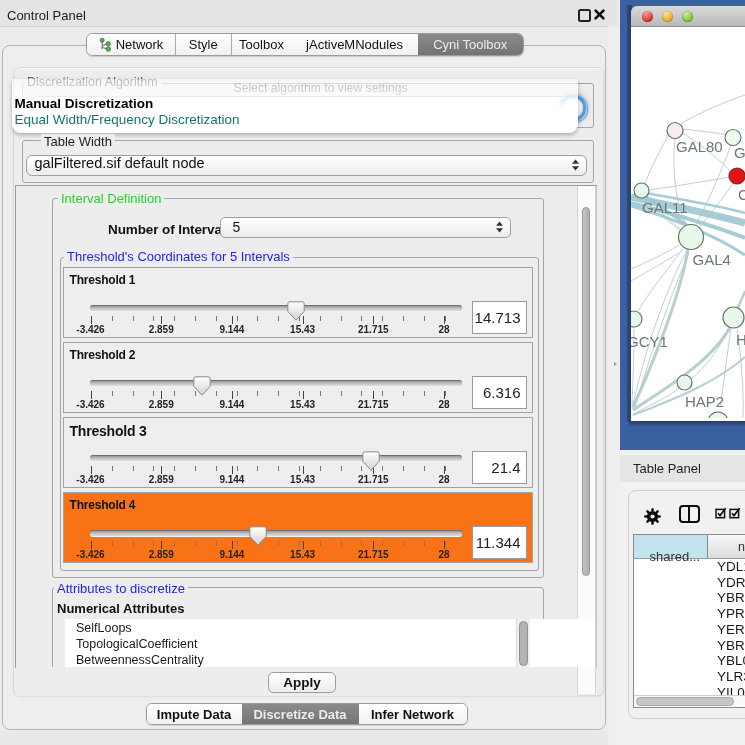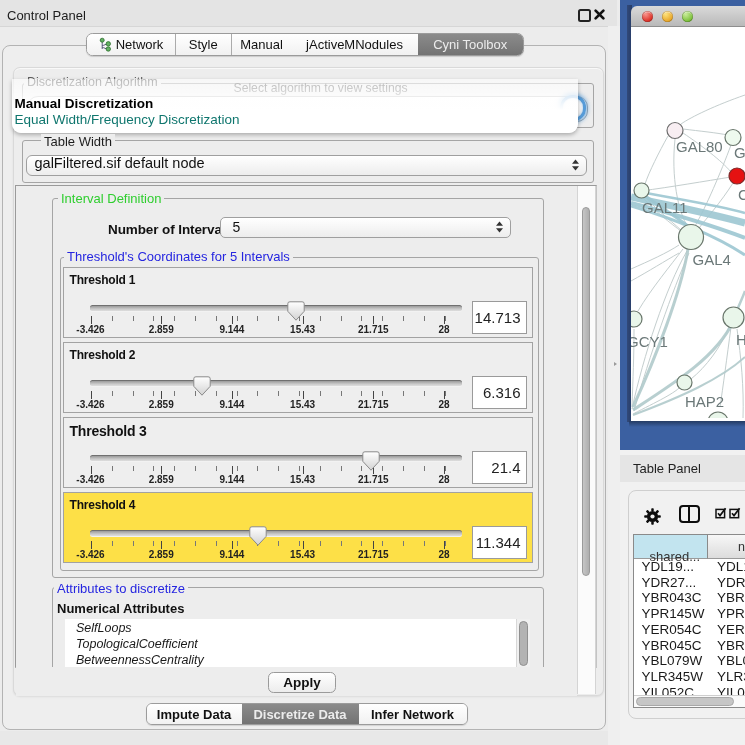--- a/index.html
+++ b/index.html
@@ -34,21 +34,21 @@
 <div class="abs" style="left:86px;top:32.5px;width:436px;height:21.5px;border:1px solid #9b9b9b;border-radius:6.5px;overflow:hidden;display:flex;box-shadow:0 1px 1px rgba(0,0,0,0.15);">
   <div class="seg" style="width:89px;border-right:1px solid #ababab;">
     <svg width="13" height="15" viewBox="0 0 13 15" style="margin-right:4px;">
         <path d="M3.2 4.5 V12 M3.2 8.5 C5.5 8.5 6.5 7 8.6 7 M3.2 10.5 C5.5 10.5 6.5 12 8.6 12" stroke="#5a5a7a" stroke-width="1" fill="none"></path>
         <circle cx="3.2" cy="3.2" r="2" fill="#63b063" stroke="#2c6e2c" stroke-width="0.8"></circle>
         <circle cx="9.3" cy="6.8" r="2.2" fill="#63b063" stroke="#2c6e2c" stroke-width="0.8"></circle>
         <circle cx="9.3" cy="12" r="2.2" fill="#63b063" stroke="#2c6e2c" stroke-width="0.8"></circle>
       </svg>
     Network</div>
   <div class="seg" style="width:55.5px;border-right:1px solid #ababab;">Style</div>
-  <div class="seg" style="width:60px;">Manual</div>
+  <div class="seg" style="width:60px;">Toolbox</div>
   <div class="seg" style="width:126px;">jActiveMNodules</div>
   <div class="seg dark" style="width:105.5px;">Cyni Toolbox</div>
 </div>
 
 <div class="gborder" style="left:22px;top:83px;width:570px;height:43px;"></div>
 <div class="abs" style="left:24px;top:75px;font-size:12.5px;color:#5e5e5e;background:#ededed;padding:0 3px;">Discretization Algorithm</div>
 <div class="combo" style="left:27px;top:96px;width:559px;height:24px;"></div>
 <div class="abs" style="left:560px;top:95px;width:26px;height:26px;border:3px solid #569bd8;border-radius:12px;box-shadow:0 0 4px 1.5px rgba(86,155,216,0.75), inset 0 0 3px rgba(86,155,216,0.6);box-sizing:border-box;"></div>
 <div class="abs" style="left:233.5px;top:81px;font-size:12.2px;color:#555555;">Select algorithm to view settings</div>
 
@@ -161,21 +161,21 @@
         <defs>
           <linearGradient id="tg2" x1="0" y1="0" x2="0" y2="1">
             <stop offset="0" stop-color="#ffffff"></stop>
             <stop offset="1" stop-color="#d2d2d2"></stop>
           </linearGradient>
         </defs>
         <path d="M3,0.8 H15 A2,2 0 0 1 17.2,2.8 V10.3 L9,19.2 L0.8,10.3 V2.8 A2,2 0 0 1 3,0.8 Z" fill="url(#tg2)" stroke="#8a8a8a"></path>
       </svg>
       <div style="position:absolute;left:407.5px;top:32.5px;width:55.5px;height:33px;background:#fff;border:1.5px solid #9a9a9a;box-sizing:border-box;display:flex;align-items:center;justify-content:flex-end;padding-right:5.5px;font-size:15px;color:#222;">21.4</div>
     </div>
-    <div class="abs" style="left:63px;top:492px;width:470px;height:70.5px;border:1px solid #a2a2a2;background:#fde047;box-sizing:border-box;">
+    <div class="abs" style="left:63px;top:492px;width:470px;height:70.5px;border:1px solid #a2a2a2;background:#f97316;box-sizing:border-box;">
       <div style="position:absolute;left:5.5px;top:5px;font-size:12px;font-weight:700;letter-spacing:-0.2px;color:#111;">Threshold 4</div>
       <div style="position:absolute;left:25.5px;top:37.3px;width:372px;height:5px;border-radius:2.5px;background:linear-gradient(#9a9a9a,#c9c9c9 60%,#dedede);border-top:1px solid #707070;border-bottom:1px solid #f2f2f2;"></div>
       <div style="position:absolute;left:26.5px;top:48px;width:370px;height:4.5px;background:repeating-linear-gradient(90deg,#777 0 1px,transparent 1px 20.8px);"></div>
       <div style="position:absolute;left:26.5px;top:48px;width:1px;height:7.5px;background:#444;"></div>
       <div style="position:absolute;left:97.19999999999999px;top:48px;width:1px;height:7.5px;background:#444;"></div>
       <div style="position:absolute;left:167.9px;top:48px;width:1px;height:7.5px;background:#444;"></div>
       <div style="position:absolute;left:238.60000000000002px;top:48px;width:1px;height:7.5px;background:#444;"></div>
       <div style="position:absolute;left:309.3px;top:48px;width:1px;height:7.5px;background:#444;"></div>
       <div style="position:absolute;left:380px;top:48px;width:1px;height:7.5px;background:#444;"></div>
       <span class="ticklabel" style="left:26.5px;top:56px;">-3.426</span>
@@ -193,21 +193,21 @@
         </defs>
         <path d="M3,0.8 H15 A2,2 0 0 1 17.2,2.8 V10.3 L9,19.2 L0.8,10.3 V2.8 A2,2 0 0 1 3,0.8 Z" fill="url(#tg3)" stroke="#8a8a8a"></path>
       </svg>
       <div style="position:absolute;left:407.5px;top:32.5px;width:55.5px;height:33px;background:#fff;border:1.5px solid #9a9a9a;box-sizing:border-box;display:flex;align-items:center;justify-content:flex-end;padding-right:5.5px;font-size:15px;color:#222;">11.344</div>
     </div>
   </div>
 
 <div class="gborder" style="left:52px;top:587px;width:490px;height:100px;"></div>
 <div class="grouptitle" style="left:54px;top:581px;color:#2525e0;">Attributes to discretize</div>
 <div class="abs" style="left:57px;top:600.5px;font-size:13px;font-weight:700;color:#111;">Numerical Attributes</div>
-<div class="abs" style="left:65px;top:619px;width:451px;height:48px;background:#ffffff;overflow:hidden;font-style:italic;">
+<div class="abs" style="left:65px;top:619px;width:530px;height:48px;background:#ffffff;overflow:hidden;">
   <div style="font-size:12.5px;color:#1a1a1a;padding:2px 0 0 11px;line-height:15.8px;">SelfLoops<br>TopologicalCoefficient<br>BetweennessCentrality</div>
 </div>
 <div class="abs" style="left:516px;top:619px;width:14px;height:48px;background:#f0f0f0;border-left:1px solid #d8d8d8;box-sizing:border-box;"></div>
 <div class="abs" style="left:518.5px;top:620.5px;width:9px;height:45px;background:#b3b3b3;border:1px solid #909090;border-radius:5px;box-sizing:border-box;"></div>
 
 <div class="abs" style="left:16px;top:667px;width:561px;height:29px;background:#ededed;"></div>
 <div class="abs" style="left:577px;top:668px;width:19px;height:26px;background:#fbfbfb;border-left:1px solid #d4d4d4;border-right:1px solid #d4d4d4;box-sizing:border-box;"></div>
 
 <div class="abs" style="left:268px;top:672px;width:68px;height:21px;border:1px solid #9a9a9a;border-radius:5.5px;background:linear-gradient(#ffffff,#ececec);display:flex;align-items:center;justify-content:center;font-size:13.5px;font-weight:700;color:#111;box-sizing:border-box;">Apply</div>
 
@@ -323,17 +323,16 @@
 <svg class="abs" style="left:728.5px;top:506px;" width="12" height="13">
     <rect x="1" y="3.4" width="8.6" height="8.3" fill="none" stroke="#111" stroke-width="1.5"></rect>
     <path d="M3,7.3 L5,9.6 L10.6,2.2" stroke="#111" stroke-width="1.7" fill="none"></path>
   </svg>
 
 <div class="abs" style="left:632.5px;top:533.5px;width:113px;height:174px;border-top:1px solid #8a8a8a;border-left:1px solid #8a8a8a;border-bottom:1px solid #8a8a8a;background:#fff;box-sizing:border-box;overflow:hidden;">
   <div style="position:absolute;left:0;top:0;width:74.5px;height:24px;background:#c2e4ef;border-right:1px solid #8a8a8a;border-bottom:1px solid #9a9a9a;box-sizing:border-box;display:flex;align-items:center;justify-content:center;padding-left:9px;padding-top:21px;font-size:13px;color:#333;">shared...</div>
   <div style="position:absolute;left:74.5px;top:0;width:40px;height:24px;background:linear-gradient(#f7f7f7,#dcdcdc);border-bottom:1px solid #9a9a9a;box-sizing:border-box;overflow:hidden;">
       <span style="position:absolute;left:30px;top:5px;font-size:12.5px;color:#333;">name</span>
     </div>
-  <div style="position:absolute;left:0;top:24px;width:74.5px;font-size:13.5px;color:#1a1a1a;line-height:15.7px;padding:0.5px 0 0 8px;box-sizing:border-box;">YDL19...<br>YDR27...<br>YBR043C<br>YPR145W<br>YER054C<br>YBR045C<br>YBL079W<br>YLR345W<br>YIL052C</div>
   <div style="position:absolute;left:83.5px;top:24px;font-size:13.5px;color:#1a1a1a;line-height:15.7px;padding-top:0.5px;">YDL1<br>YDR2<br>YBR0<br>YPR1<br>YER0<br>YBR0<br>YBL0<br>YLR3<br>YIL0</div>
   <div style="position:absolute;left:0;top:160px;width:113px;height:13.5px;background:#fafafa;border-top:1px solid #cfcfcf;box-sizing:border-box;"></div>
   <div style="position:absolute;left:2px;top:162.5px;width:98px;height:9px;background:#c6c6c6;border:1px solid #a8a8a8;border-radius:4.5px;box-sizing:border-box;"></div>
 </div>
 
 </body></html>

